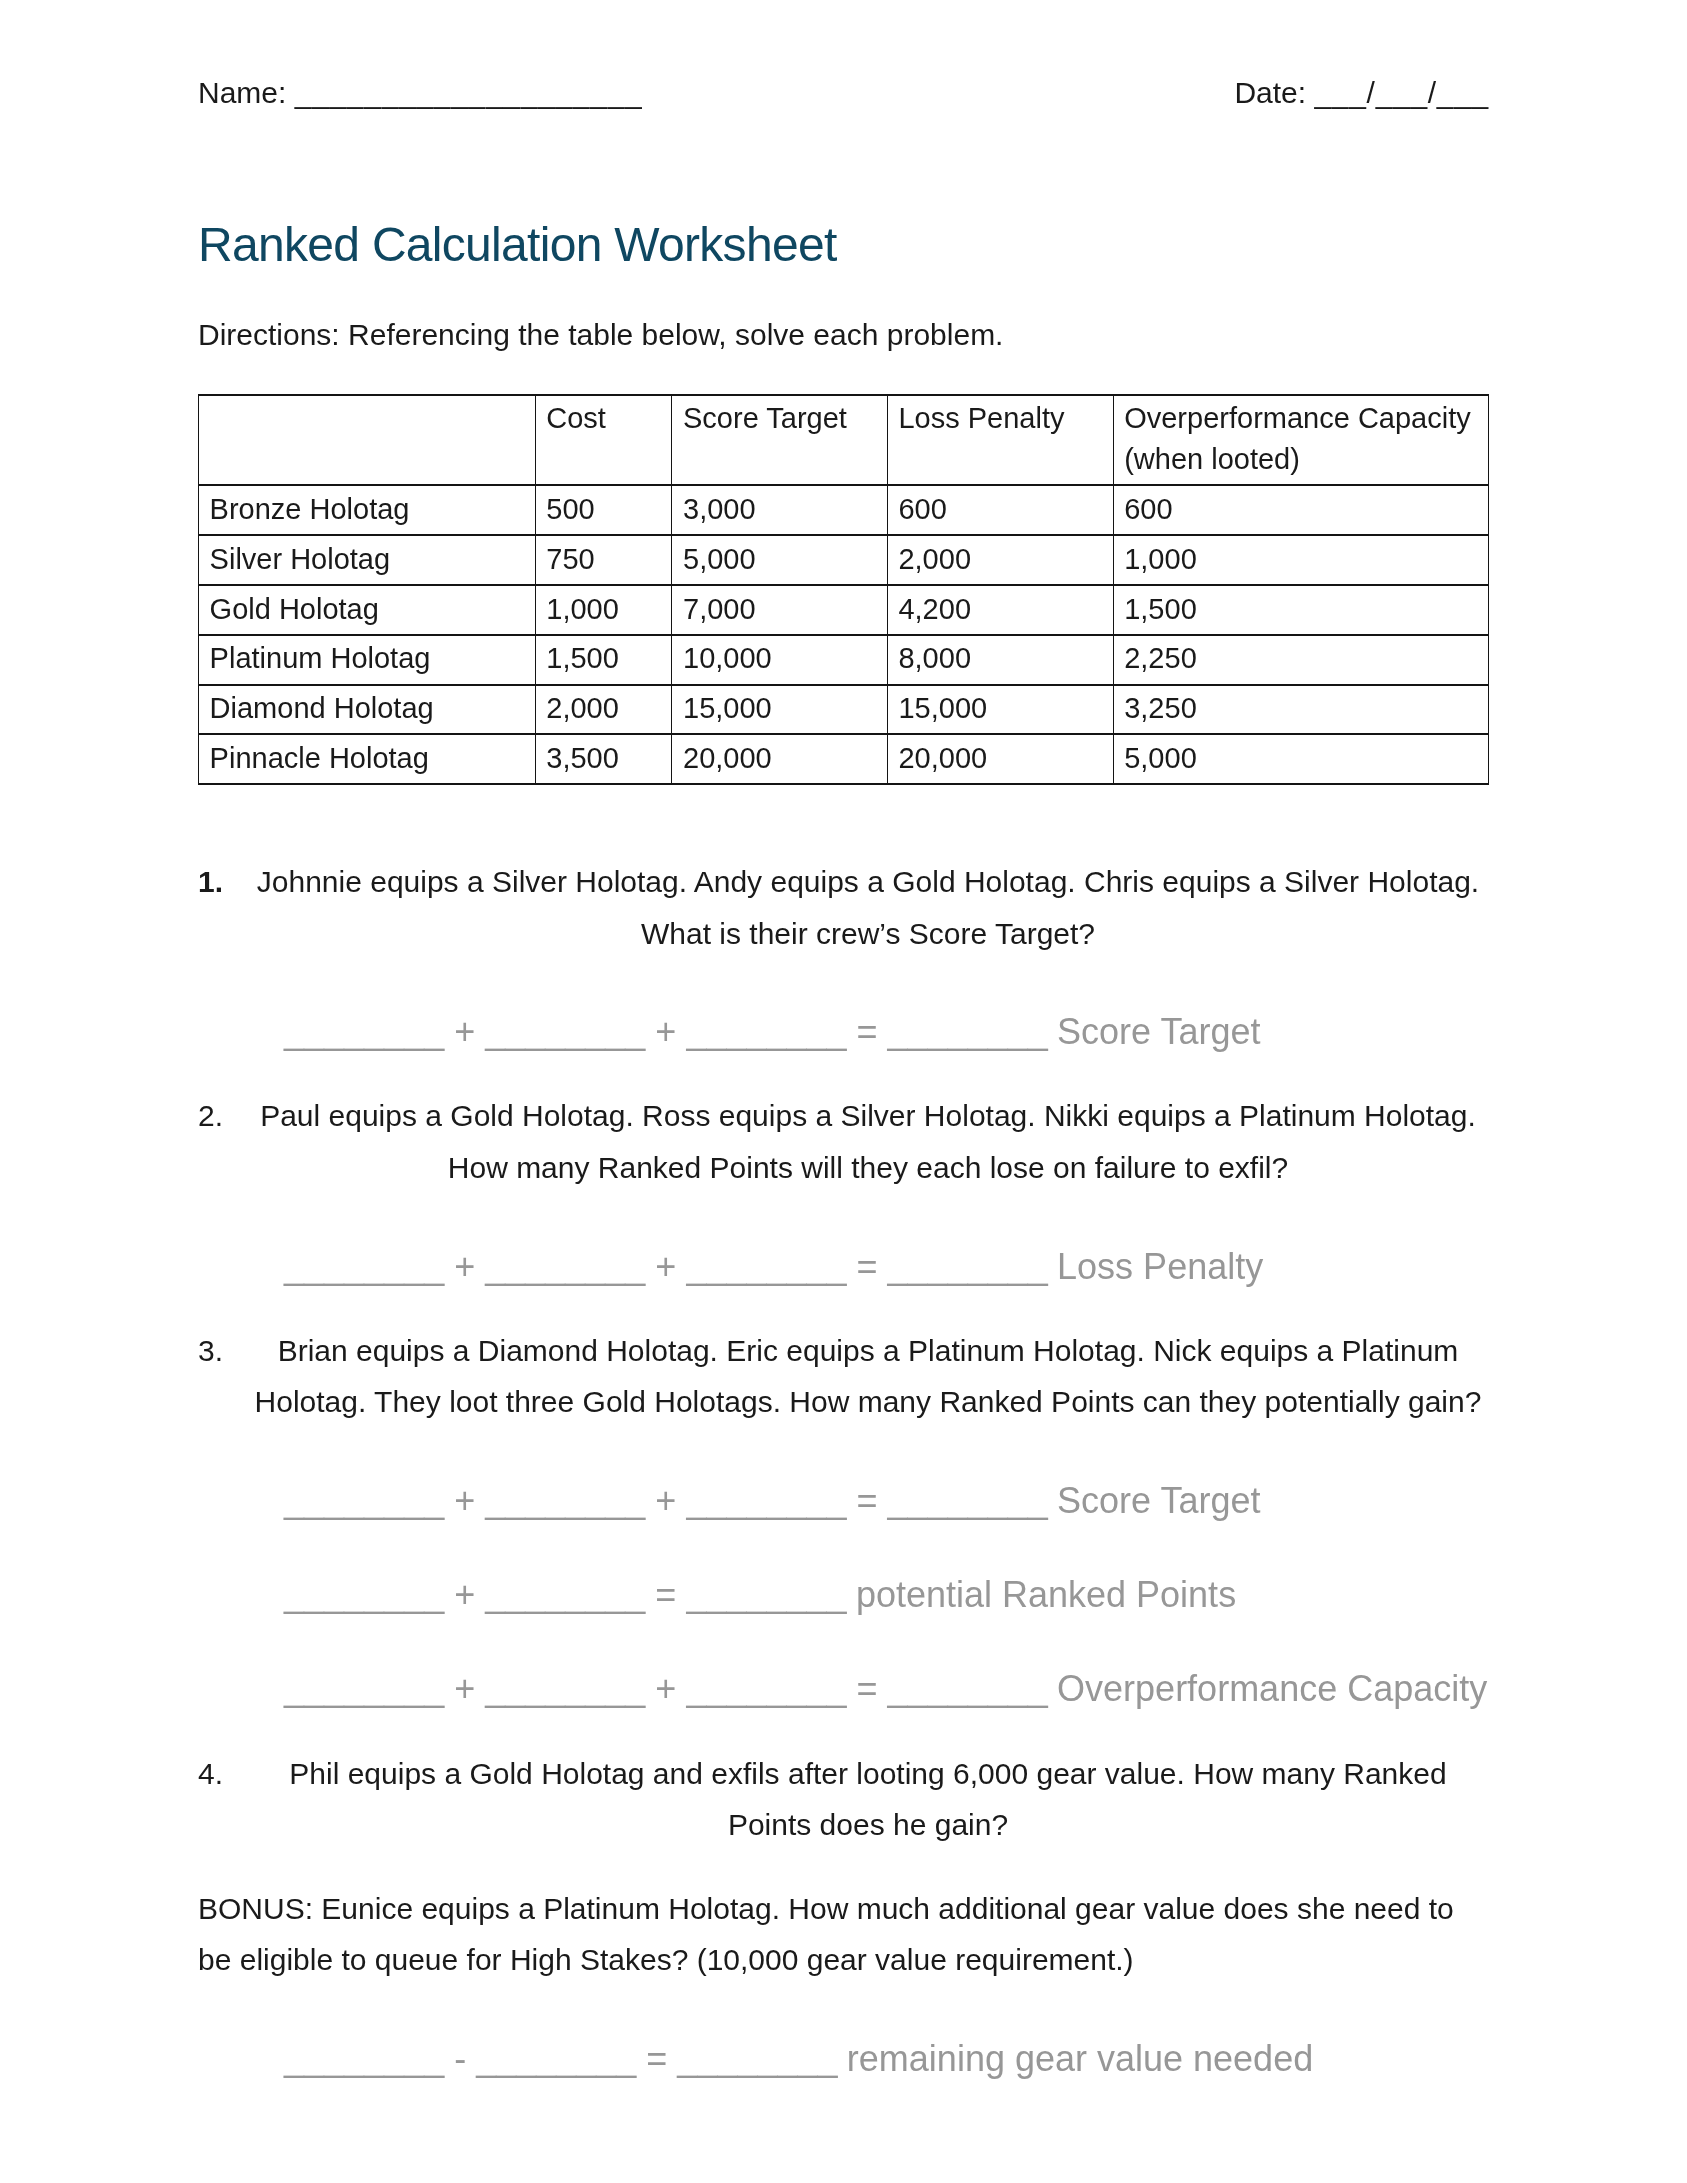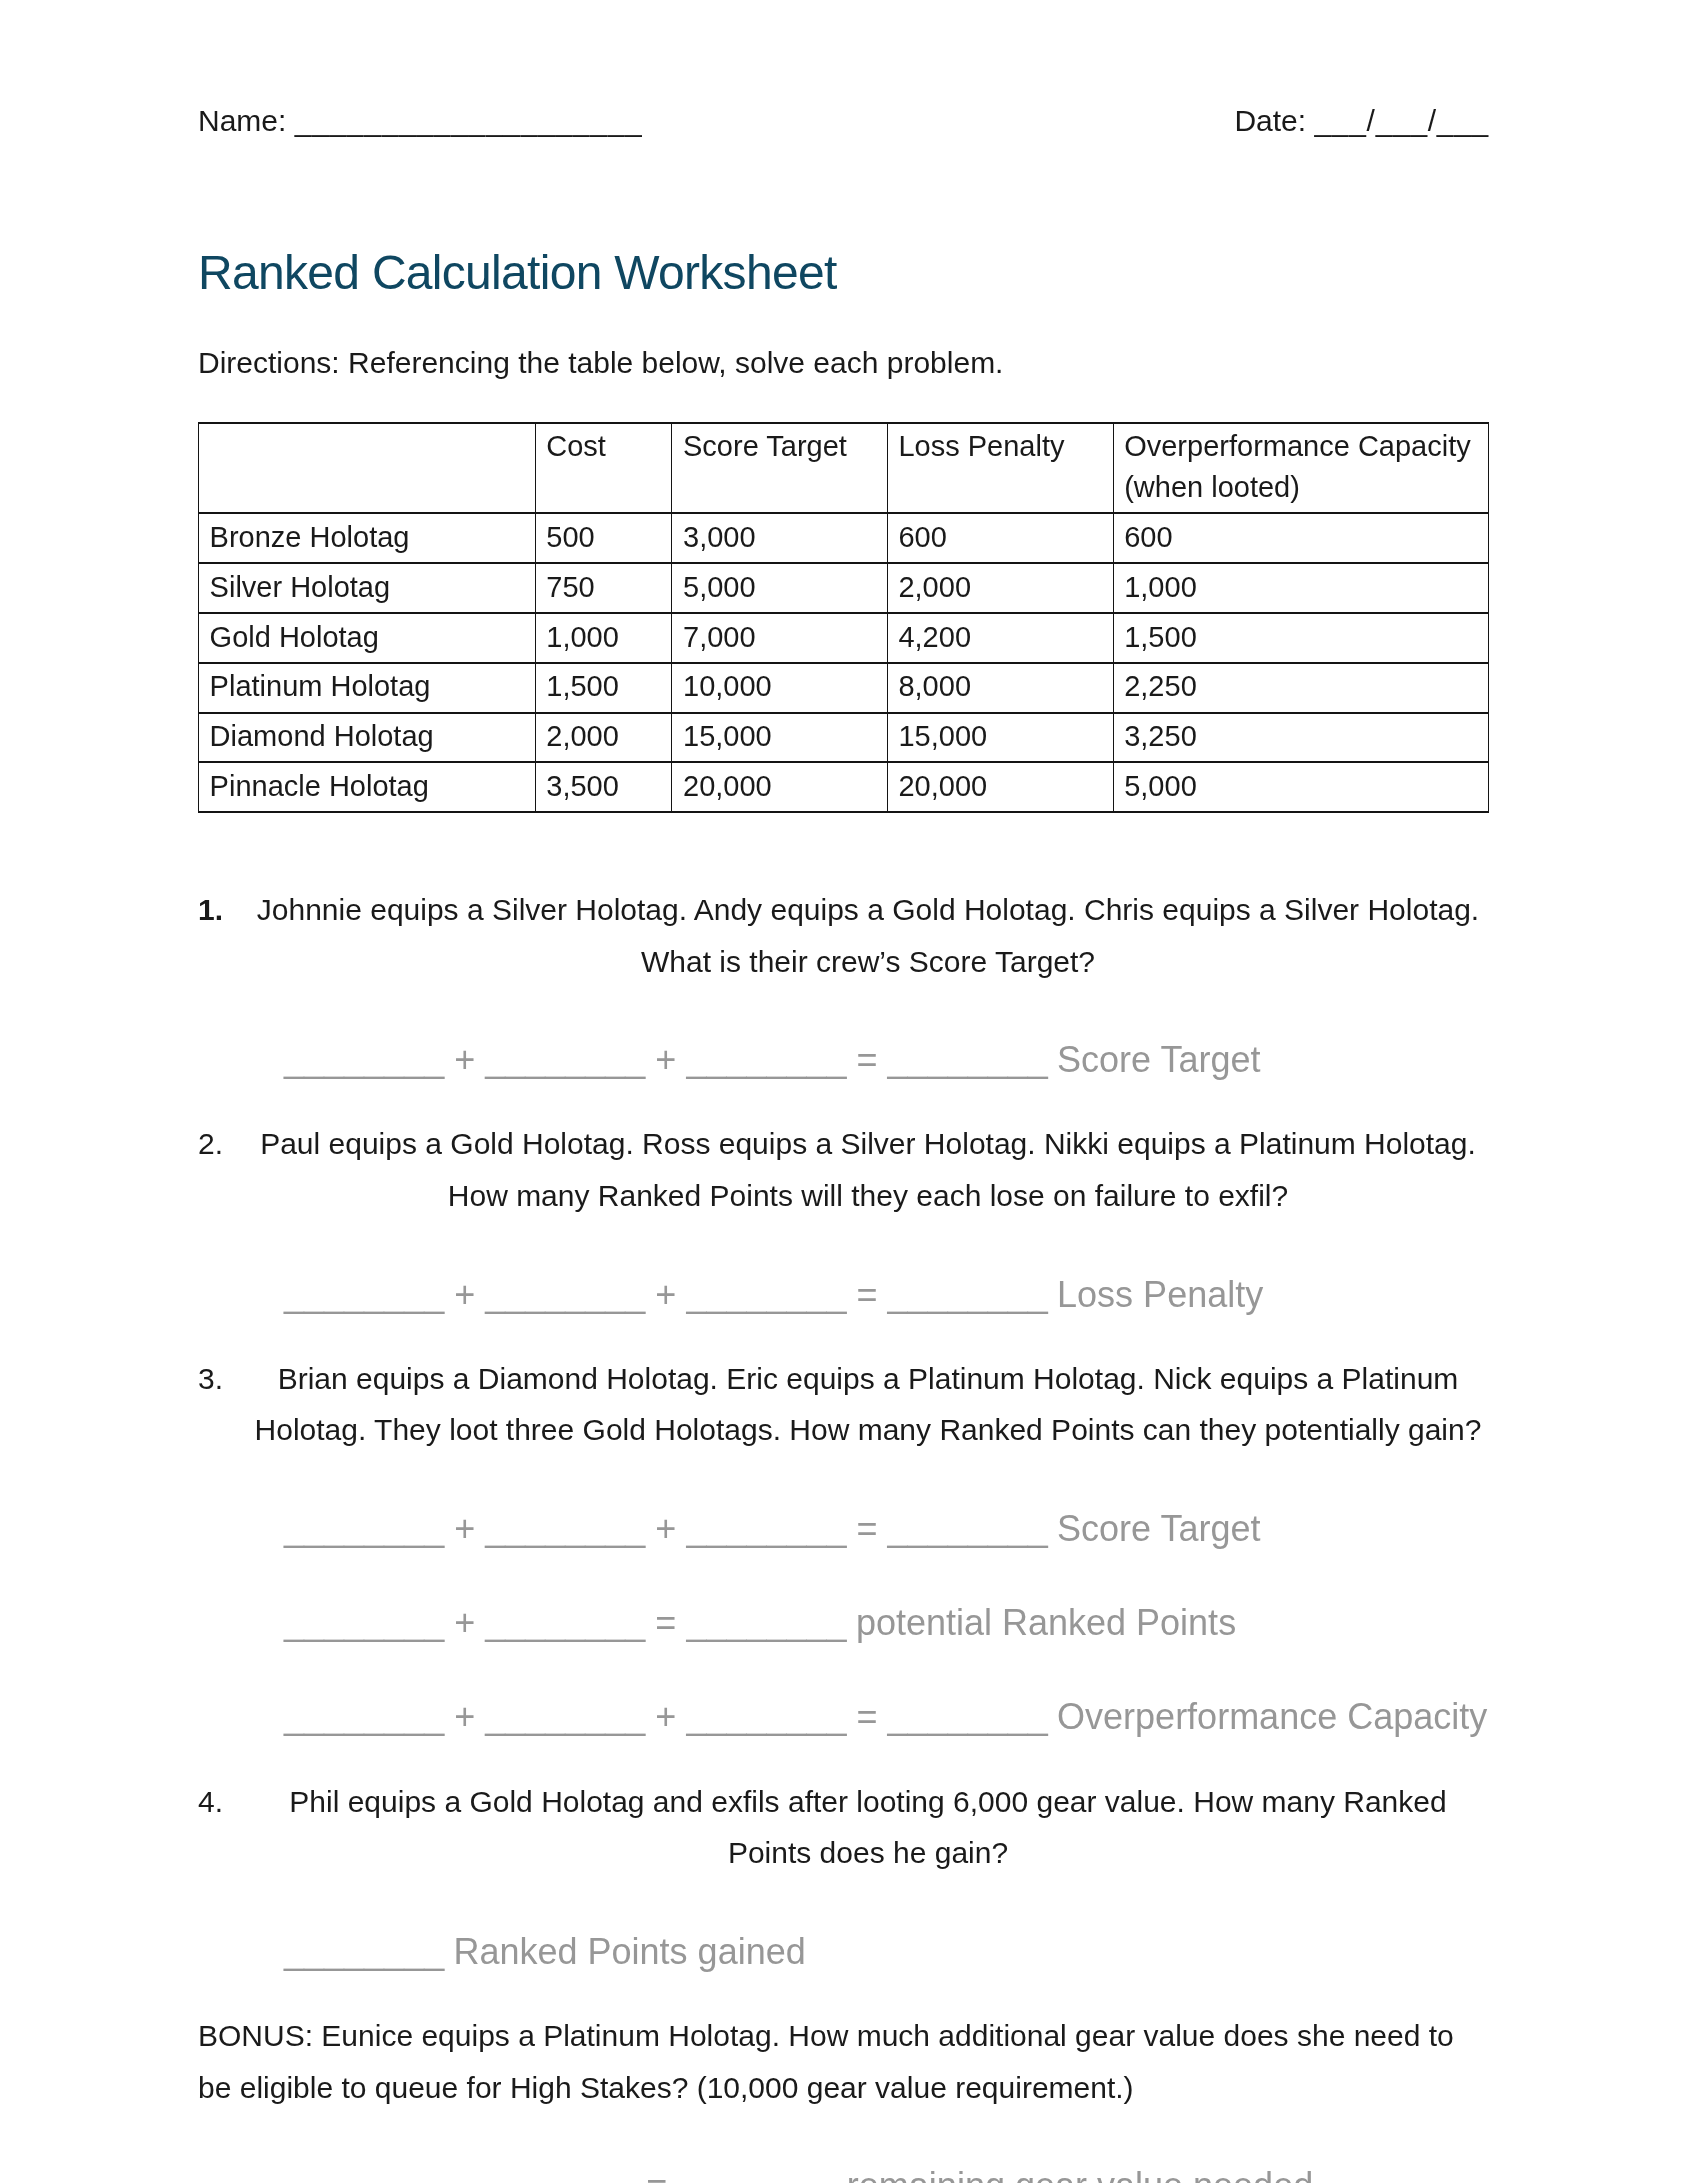--- a/index.html
+++ b/index.html
@@ -5,21 +5,21 @@
   * { margin: 0; padding: 0; box-sizing: border-box; }
   html, body { background: #ffffff; }
   body {
     width: 1687px; height: 2183px;
     font-family: "Liberation Sans", sans-serif;
     color: #1a1a1a;
     overflow: hidden;
   }
   .page {
     width: 1687px; height: 2183px;
-    padding: 102px 198px 0 198px;
+    padding: 74px 198px 0 198px;
     position: relative;
   }
   
   .hdr-row {
     display: flex; justify-content: space-between; align-items: baseline;
     font-size: 30px; line-height: 1.25;
   }
   .blank-dark { letter-spacing: 0.7px; }
   
   .doc-title {
@@ -182,23 +182,20 @@
     <span>________ + ________ = ________</span><span class="eq-label">potential Ranked Points</span>
   </div>
   <div class="equation">
     <span>________ + ________ + ________ = ________</span><span class="eq-label">Overperformance Capacity</span>
   </div>
 
   <div class="q">
     <div class="q-num">4.</div>
     <div class="q-body">Phil equips a Gold Holotag and exfils after looting 6,000 gear value. How many Ranked Points does he gain?</div>
   </div>
-  <div class="equation">
-    <span>________</span><span class="eq-label">Ranked Points gained</span>
-  </div>
 
   <p class="bonus">BONUS: Eunice equips a Platinum Holotag. How much additional gear value does she need to be eligible to queue for High Stakes? (10,000 gear value requirement.)</p>
   <div class="equation">
     <span>________ - ________ = ________</span><span class="eq-label">remaining gear value needed</span>
   </div>
 
 </div>
 
 
 </body></html>

